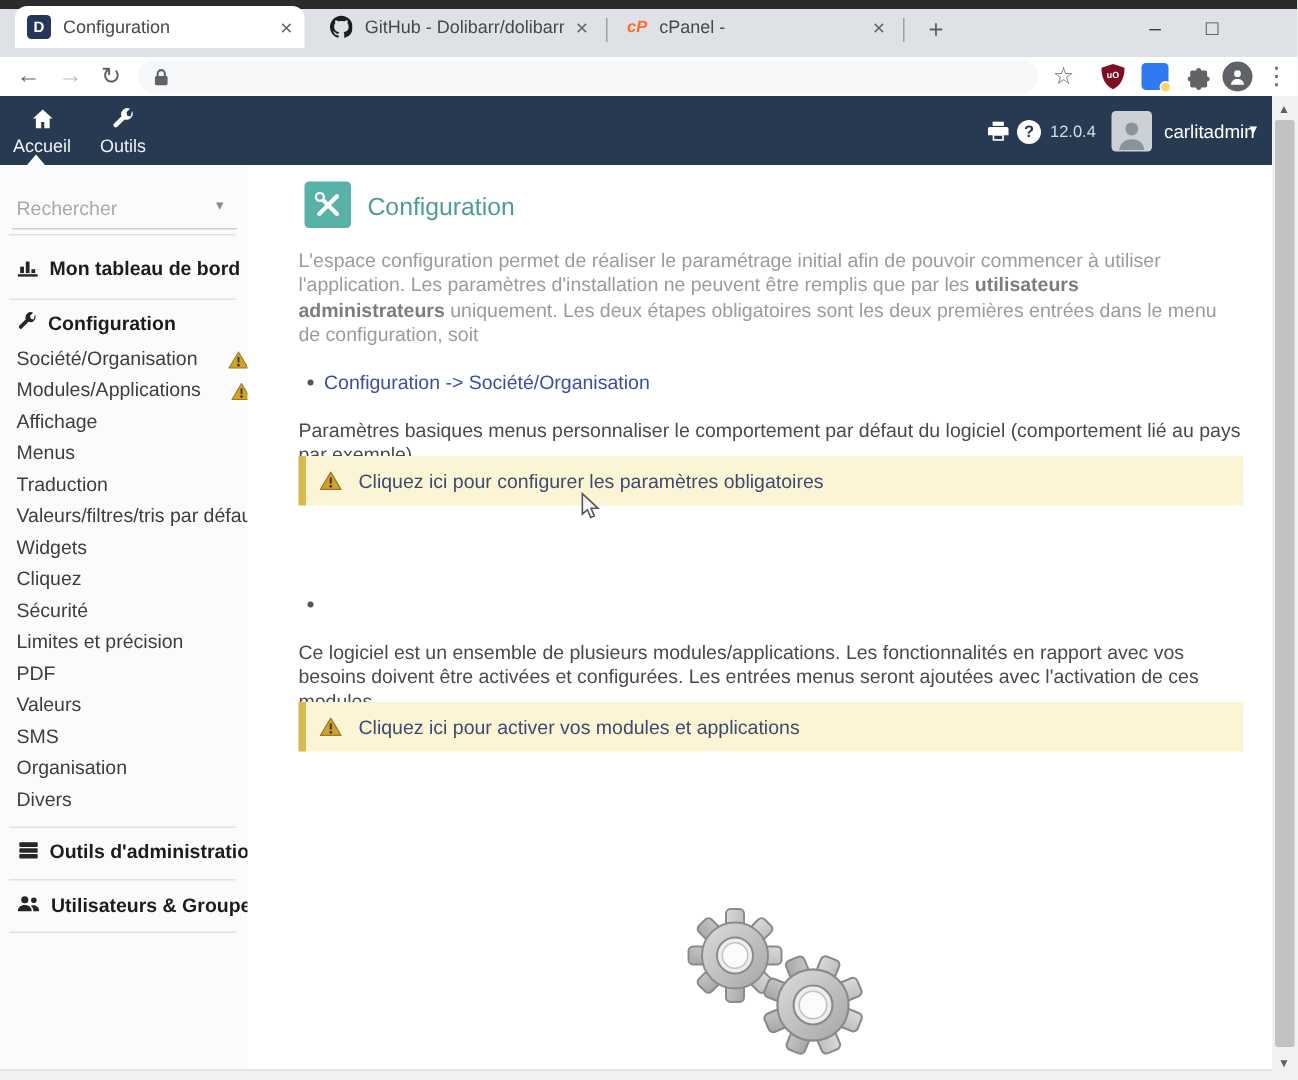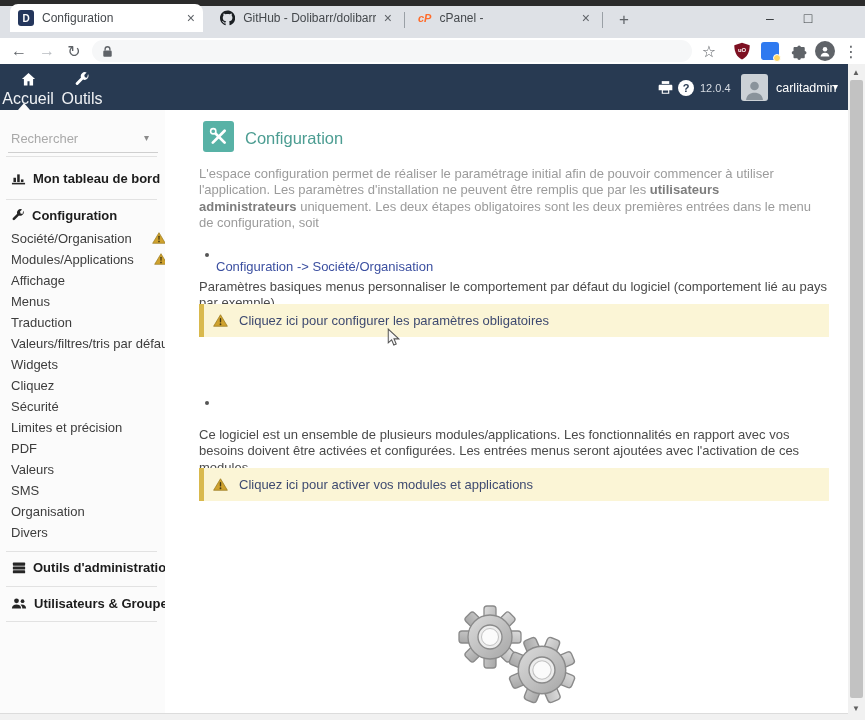--- a/index.html
+++ b/index.html
@@ -27,36 +27,36 @@
   #url-text{font-size:13px;color:#202124;white-space:nowrap;overflow:hidden}
   .ext{top:42px;width:18px;height:18px}
   #ext-shield svg,#ext-puzzle svg{display:block}
   #ext-blue{background:#2f7af0;border-radius:3px}
   #ext-blue .badge{position:absolute;right:-2px;bottom:-2px;width:8px;height:8px;border-radius:50%;background:#fdd663;border:1px solid #fff}
   #chrome-avatar{background:#5f6368;border-radius:50%;display:flex;align-items:center;justify-content:center}
 
   
   #app-navbar{left:0;top:64px;width:848px;height:46px;background:#283a52}
   .nav-item{display:flex;flex-direction:column;align-items:center;gap:3px;color:#fff}
-  .nav-label{font-size:16px;color:#f0f2f5}
+  .nav-label{font-size:12px;color:#f0f2f5}
   #nav-notch{left:18px;top:103px;width:0;height:0;border-left:6px solid transparent;border-right:6px solid transparent;border-bottom:7px solid #fbfbfb}
   #help-circle{left:678px;top:80px;width:16px;height:16px;border-radius:50%;background:#fff;color:#283a52;font-size:11px;font-weight:bold;display:flex;align-items:center;justify-content:center}
   #nav-version{left:700px;top:82px;font-size:11px;color:#d7dce3}
   #nav-avatar{left:741px;top:74px;width:27px;height:27px;border-radius:3px;background:#ccd1d6;display:flex;align-items:flex-end;justify-content:center;overflow:hidden}
   #nav-username{left:776px;top:81px;font-size:12.5px;color:#fff}
   #nav-caret{left:833px;top:81px;font-size:10px;color:#fff}
 
   
   #sidebar{left:0;top:110px;width:165px;height:603px;background:#fbfbfb}
   .sb-divider{left:6px;width:151px;height:1px;background:#e2e2e2}
   #sb-search-text{left:11px;top:131px;font-size:13px;color:#a9a9a9}
   #sb-search-caret{left:144px;top:132px;font-size:10px;color:#8b8b8b}
   #sb-search-line{left:8px;top:152px;width:150px;height:1px;background:#cfcfcf}
-  .sb-head{display:flex;align-items:center;gap:7px;font-size:13px;font-weight:bold;color:#1c1c1c}
-  .sb-item{left:11px;display:flex;align-items:flex-start;gap:20px;font-size:13px;color:#3d3d3d}
+  .sb-head{display:flex;align-items:flex-start;gap:7px;font-size:13px;font-weight:bold;color:#1c1c1c}
+  .sb-item{left:11px;display:flex;align-items:flex-end;gap:20px;font-size:13px;color:#3d3d3d}
   .sb-item .warn{flex:0 0 auto;margin-top:1px}
 
   
   #main{left:165px;top:110px;width:683px;height:603px;background:#fff}
   #page-icon{left:203px;top:121px;width:31px;height:31px;border-radius:3px;background:#58b2a6;display:flex;align-items:center;justify-content:center}
   #page-title{left:245px;top:129px;font-size:16.5px;color:#4c9d92}
   #intro{left:199px;top:166px;width:620px;font-size:13px;line-height:16.4px;color:#9b9b9b}
   #intro b{color:#7d7d7d}
   .bullet-dot{width:4px;height:4px;border-radius:50%;background:#555}
   .bullet-link{font-size:13px;color:#3b4fa0}
@@ -339,21 +339,21 @@
   <div class="abs" id="page-icon">
     <svg width="21" height="21" viewBox="0 0 24 24">
         <use href="#ic-tools-cross"></use>
       </svg>
   </div>
   <div class="abs" id="page-title">Configuration</div>
 
   <div class="abs" id="intro"><span>L'espace configuration permet de réaliser le paramétrage initial afin de pouvoir commencer à utiliser l'application. Les paramètres d'installation ne peuvent être remplis que par les </span><b>utilisateurs administrateurs</b><span> uniquement. Les deux étapes obligatoires sont les deux premières entrées dans le menu de configuration, soit</span></div>
 
   <div class="abs bullet-dot" style="left:205px;top:253px"></div>
-  <a class="abs bullet-link" style="left:216px;top:259px">Configuration -&gt; Société/Organisation</a>
+  <a class="abs bullet-link" style="left:216px;top:247px">Configuration -&gt; Société/Organisation</a>
   <div class="abs section-desc" style="top:279px">Paramètres basiques menus personnaliser le comportement par défaut du logiciel (comportement lié au pays par exemple).</div>
   <div class="abs warn-box" style="top:304px">
     <svg width="15" height="13">
         <use href="#ic-warn"></use>
       </svg>
     <span class="warn-text">Cliquez ici pour configurer les paramètres obligatoires</span>
   </div>
 
   <svg class="abs" style="left:387px;top:328px" width="13" height="19" viewBox="0 0 12 18">
       <use href="#ic-cursor"></use>

